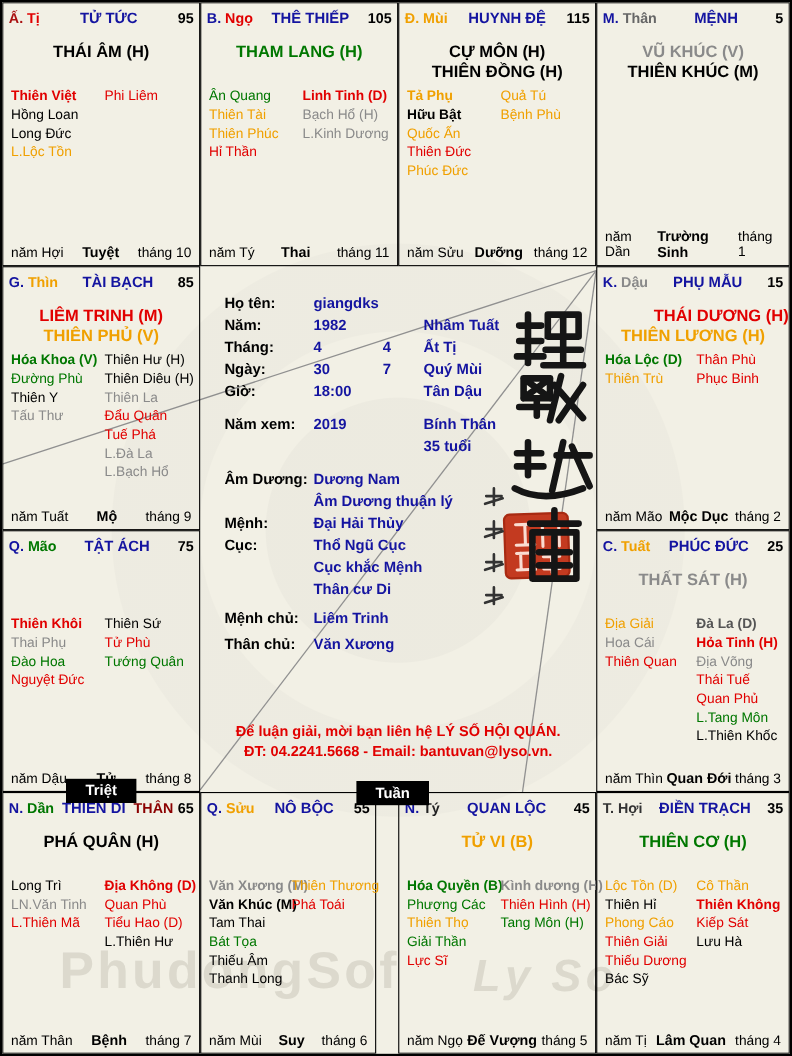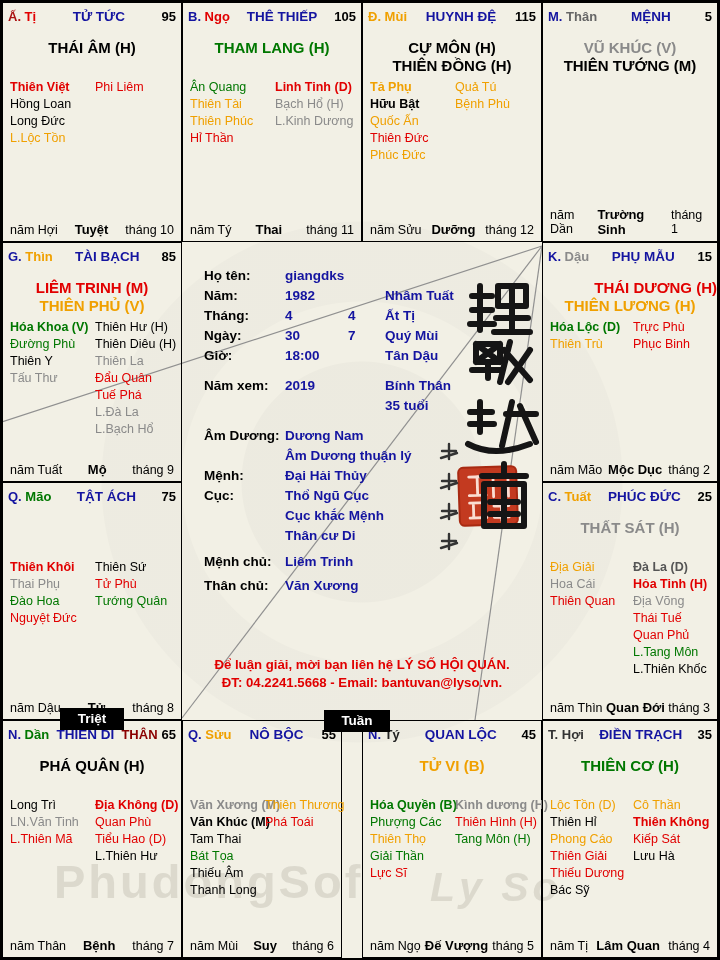--- a/index.html
+++ b/index.html
@@ -134,21 +134,21 @@
         </div>
       </div>
       <div class="palace" style="left: 540px; top: 0px; width: 176px; height: 240px;">
         <div class="p-header">
           <span><span style="color: rgb(20, 20, 160);">M.</span><span style="color: rgb(102, 102, 102);"> Thân</span></span>
           <span class="p-name">MỆNH</span>
           <span class="p-num">5</span>
         </div>
         <div class="majors">
           <div style="color: rgb(138, 138, 138);">VŨ KHÚC (V)</div>
-          <div style="color: rgb(0, 0, 0);">THIÊN TƯỚNG (M)</div>
+          <div style="color: rgb(0, 0, 0);">THIÊN KHÚC (M)</div>
         </div>
         <div class="p-footer">
           <span>năm Dần</span>
           <span class="stage">Trường Sinh</span>
           <span>tháng 1</span>
         </div>
       </div>
       <div class="palace" style="left: 0px; top: 240px; width: 180px; height: 240px;">
         <div class="p-header">
           <span><span style="color: rgb(20, 20, 160);">G.</span><span style="color: rgb(240, 160, 0);"> Thìn</span></span>
@@ -191,21 +191,21 @@
         <div class="majors">
           <div style="color: rgb(225, 0, 0); text-align: right;">THÁI DƯƠNG (H)</div>
           <div style="color: rgb(240, 160, 0);">THIÊN LƯƠNG (H)</div>
         </div>
         <div class="stars">
           <div class="scol">
             <div class="star b" style="color: rgb(0, 119, 0);">Hóa Lộc (D)</div>
             <div class="star" style="color: rgb(240, 160, 0);">Thiên Trù</div>
           </div>
           <div class="scol">
-            <div class="star" style="color: rgb(225, 0, 0);">Trực Phù</div>
+            <div class="star" style="color: rgb(225, 0, 0);">Thân Phù</div>
             <div class="star" style="color: rgb(225, 0, 0);">Phục Binh</div>
           </div>
         </div>
         <div class="p-footer">
           <span>năm Mão</span>
           <span class="stage">Mộc Dục</span>
           <span>tháng 2</span>
         </div>
       </div>
       <div class="palace" style="left: 0px; top: 480px; width: 180px; height: 238px;">

